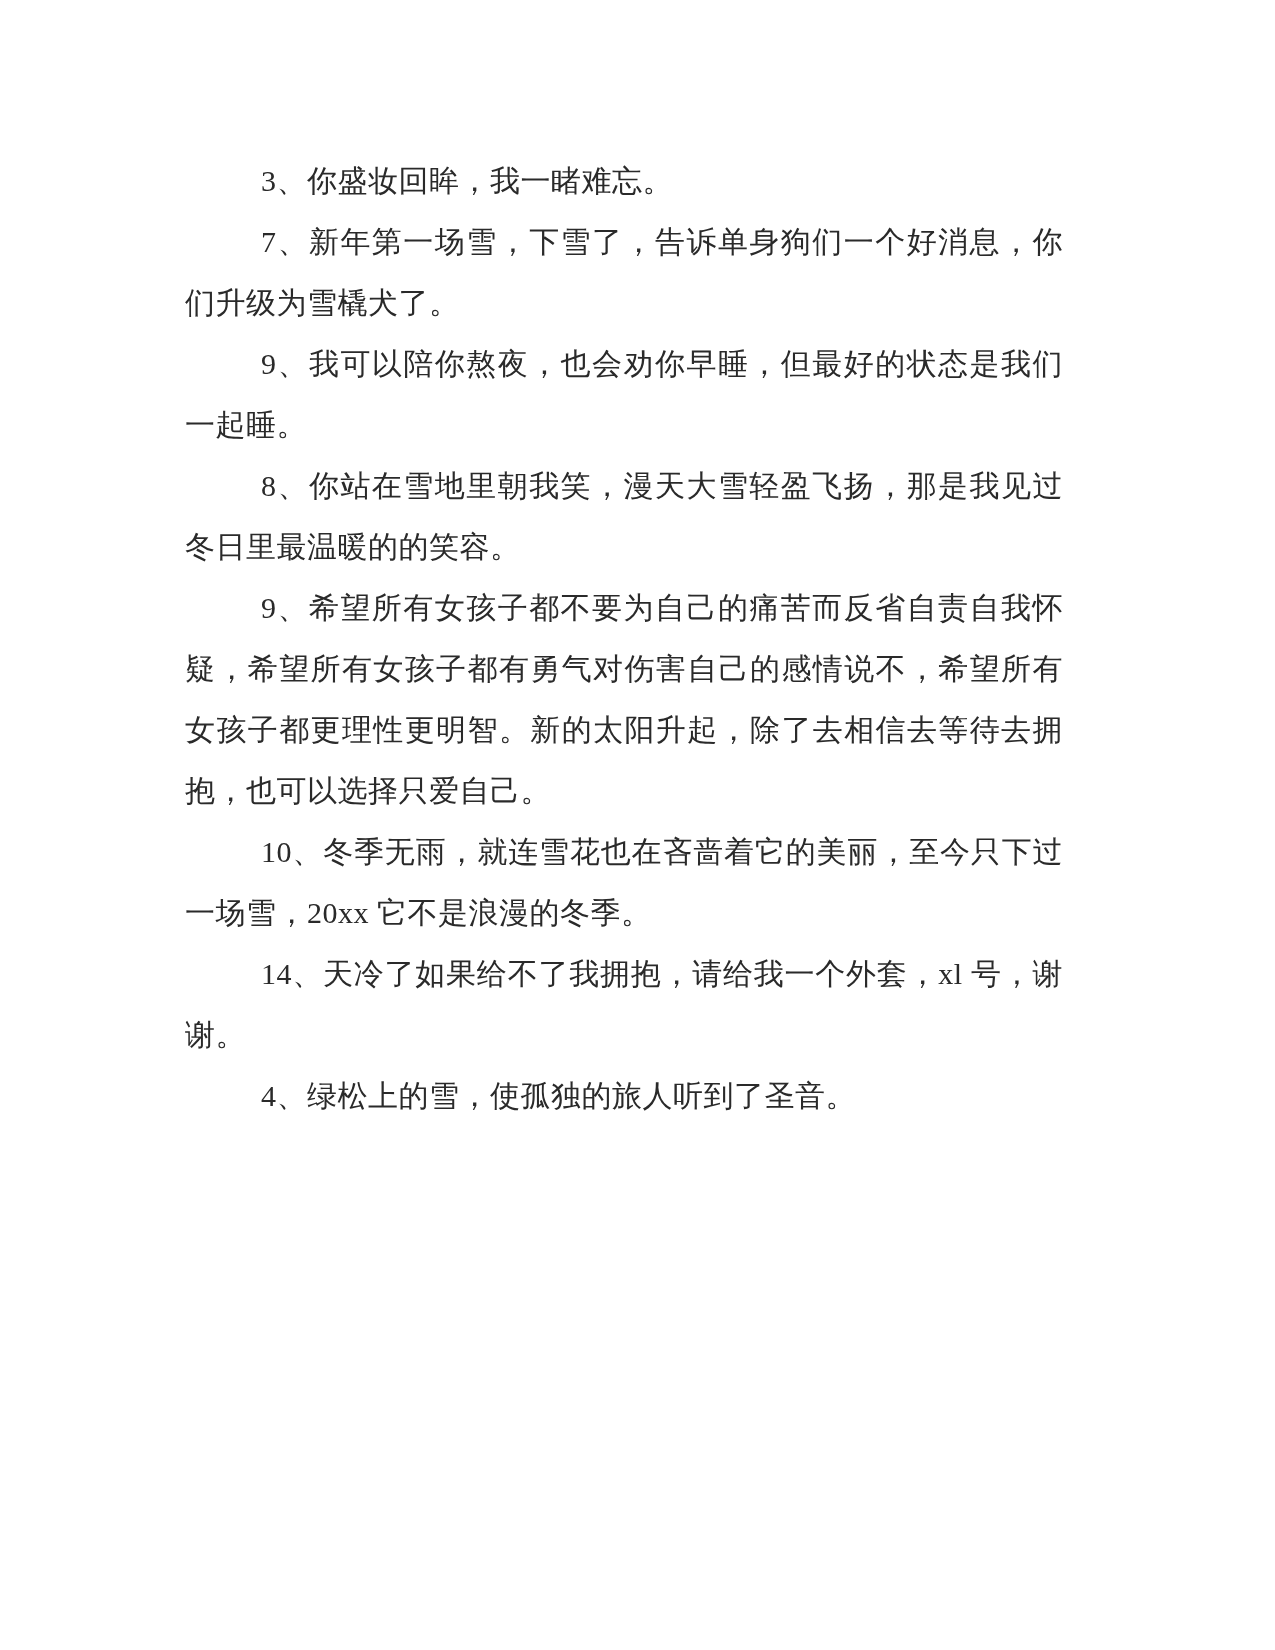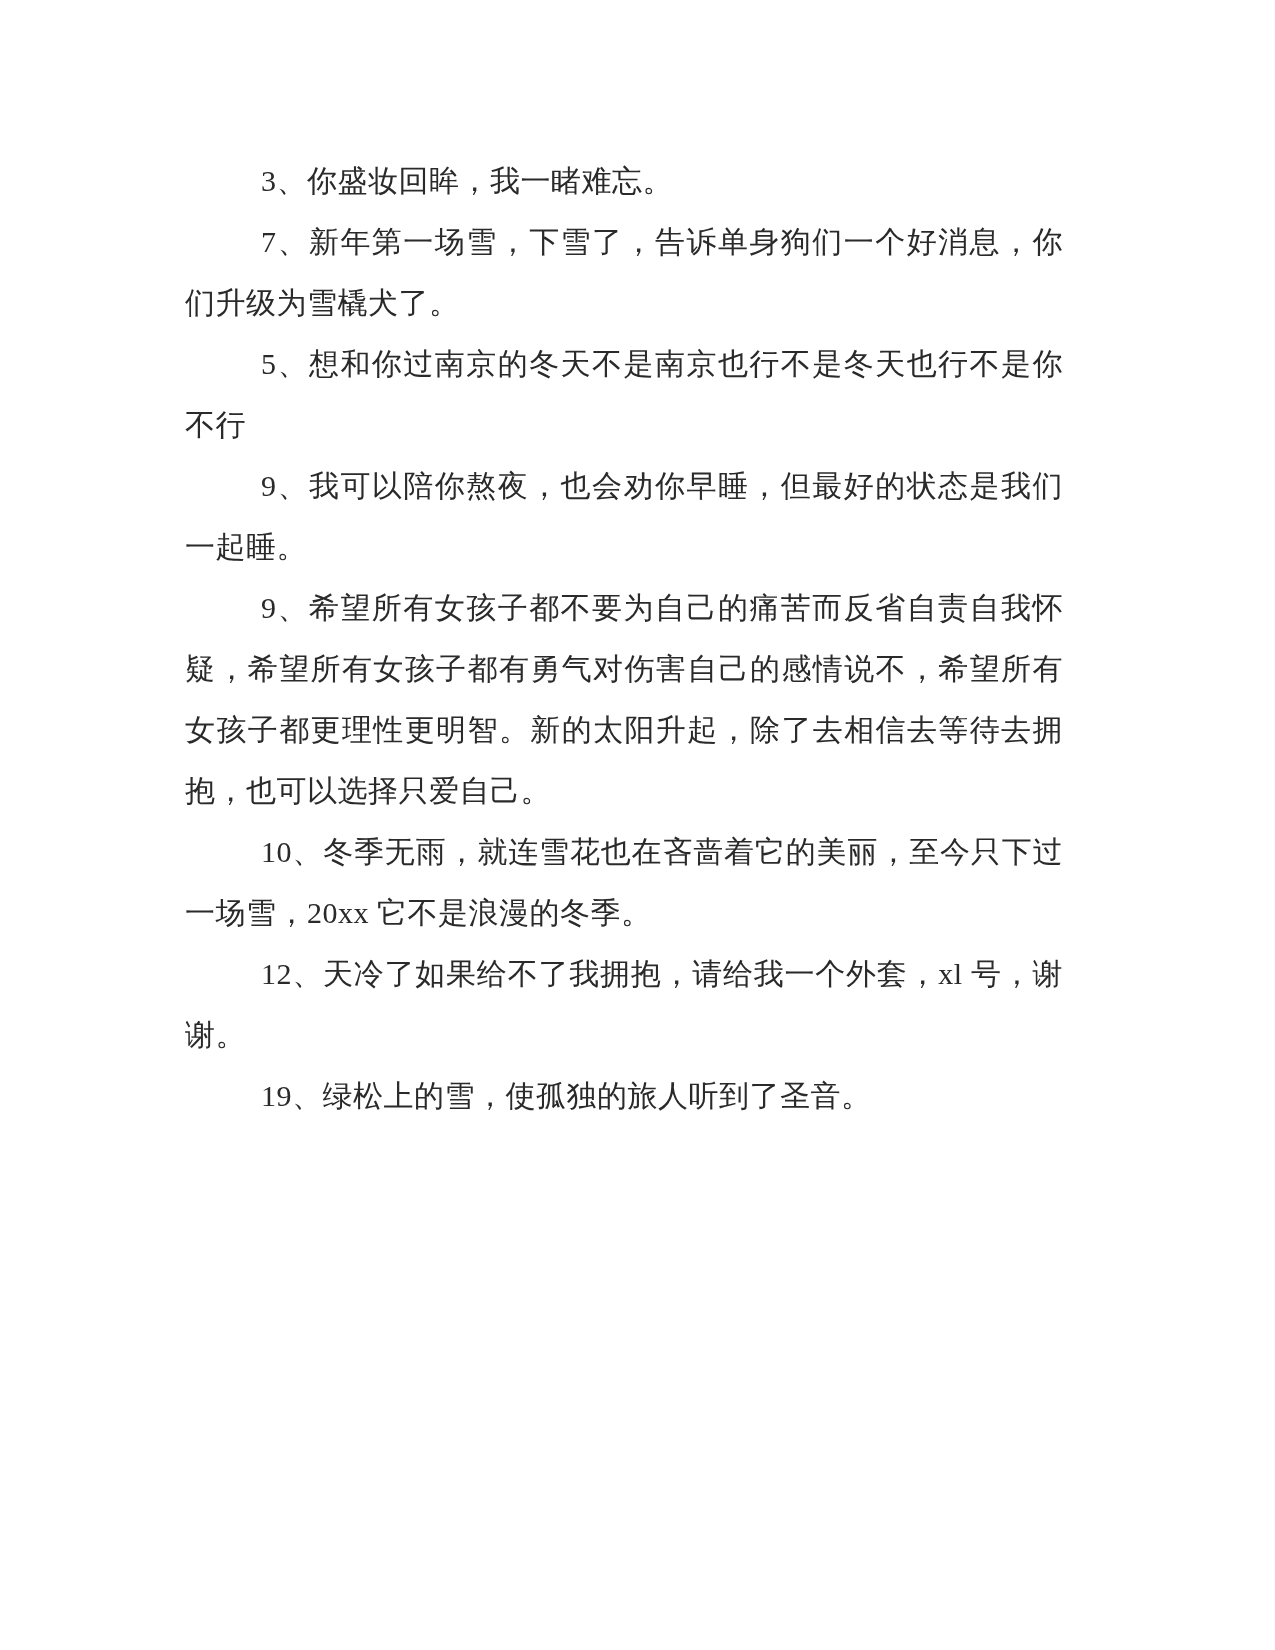--- a/index.html
+++ b/index.html
@@ -34,20 +34,20 @@
     font-weight: 400;
   }
 </style>
 </head>
 <body>
 
 <div class="page">
   <div class="doc-body">
     <p class="quote">3、你盛妆回眸，我一睹难忘。</p>
     <p class="quote">7、新年第一场雪，下雪了，告诉单身狗们一个好消息，你们升级为雪橇犬了。</p>
-    <p class="quote">5、想和你过南京的冬天不是南京也行不是冬天也行不是你不行</p>
     <p class="quote">9、我可以陪你熬夜，也会劝你早睡，但最好的状态是我们一起睡。</p>
+    <p class="quote">8、你站在雪地里朝我笑，漫天大雪轻盈飞扬，那是我见过冬日里最温暖的的笑容。</p>
     <p class="quote">9、希望所有女孩子都不要为自己的痛苦而反省自责自我怀疑，希望所有女孩子都有勇气对伤害自己的感情说不，希望所有女孩子都更理性更明智。新的太阳升起，除了去相信去等待去拥抱，也可以选择只爱自己。</p>
     <p class="quote">10、冬季无雨，就连雪花也在吝啬着它的美丽，至今只下过一场雪，20xx 它不是浪漫的冬季。</p>
-    <p class="quote">12、天冷了如果给不了我拥抱，请给我一个外套，xl 号，谢谢。</p>
-    <p class="quote">19、绿松上的雪，使孤独的旅人听到了圣音。</p>
+    <p class="quote">14、天冷了如果给不了我拥抱，请给我一个外套，xl 号，谢谢。</p>
+    <p class="quote">4、绿松上的雪，使孤独的旅人听到了圣音。</p>
   </div>
 </div>
 
 </body></html>

